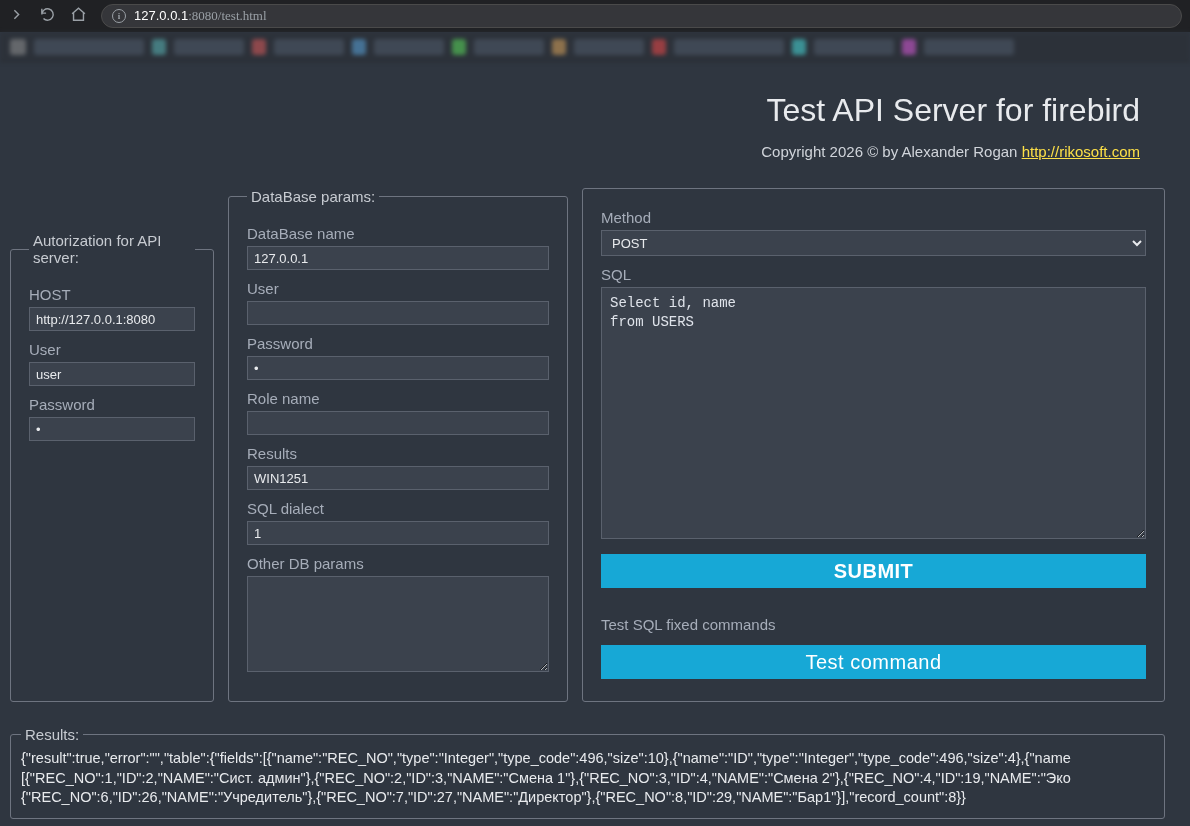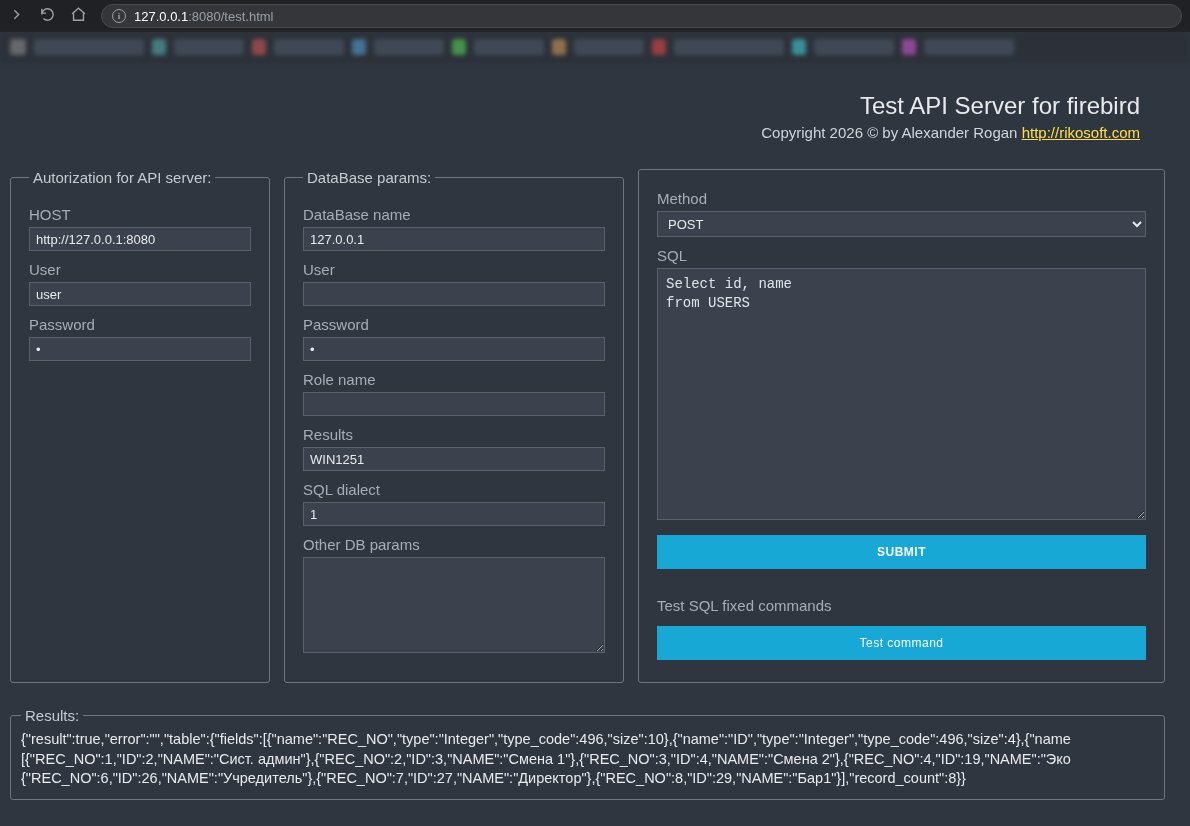--- a/index.html
+++ b/index.html
@@ -36,21 +36,21 @@
   }
   .addr-bar .info-icon {
     width: 14px; height: 14px;
     border: 1.5px solid #9aa0a6;
     border-radius: 50%;
     display: flex; align-items: center; justify-content: center;
     font-size: 9px; color: #9aa0a6; font-weight: bold;
     font-family: serif;
   }
   .addr-strong { color: #ffffff; }
-  .addr-dim { color: #9aa0a6; }
+  .addr-dim { color: #9aa0a6; font-family: Liberation Serif, serif; }
 
   
   .bookmarks {
     height: 30px;
     background: #2b2f36;
     border-bottom: 1px solid #202124;
     display: flex;
     align-items: center;
     padding: 0 10px;
     gap: 8px;
@@ -65,24 +65,24 @@
 
   
   .page {
     padding: 20px 25px 10px 10px;
   }
   .header {
     text-align: right;
     padding: 10px 25px 28px 0;
   }
   .header h1 {
-    font-size: 24px;
+    font-size: 32px;
     font-weight: 400;
     color: #e8eaed;
-    margin-bottom: 4px;
+    margin-bottom: 14px;
   }
   .header .cpy {
     font-size: 15px;
     color: #d0d4da;
   }
   .header a { color: #fde047; text-decoration: underline; }
 
   .columns {
     display: flex;
     gap: 14px;
@@ -92,21 +92,21 @@
     border: 1px solid #6e7480;
     border-radius: 3px;
     padding: 16px 18px 22px 18px;
     background: #2f3640;
   }
   fieldset.panel > legend {
     padding: 0 4px;
     color: #c7cbd1;
     font-size: 15px;
   }
-  .col-auth { width: 260px; }
+  .col-auth { width: 204px; margin-top: 44px; }
   .col-db   { width: 340px; }
   .col-req  { flex: 1; }
 
   .field-label {
     color: #a6adb9;
     font-size: 15px;
     margin: 10px 0 4px 0;
     display: block;
   }
   .field-label:first-of-type { margin-top: 4px; }
@@ -133,21 +133,21 @@
   .ta-other { height: 96px; }
   .ta-sql { height: 252px; }
 
   .btn {
     display: block;
     width: 100%;
     height: 34px;
     background: #17a8d6;
     color: #ffffff;
     border: none;
-    font-size: 12px;
+    font-size: 20px;
     font-weight: bold;
     letter-spacing: 0.5px;
     cursor: pointer;
     margin-top: 12px;
   }
 
   .section-gap { margin-top: 28px; }
 
   
   fieldset.results {

